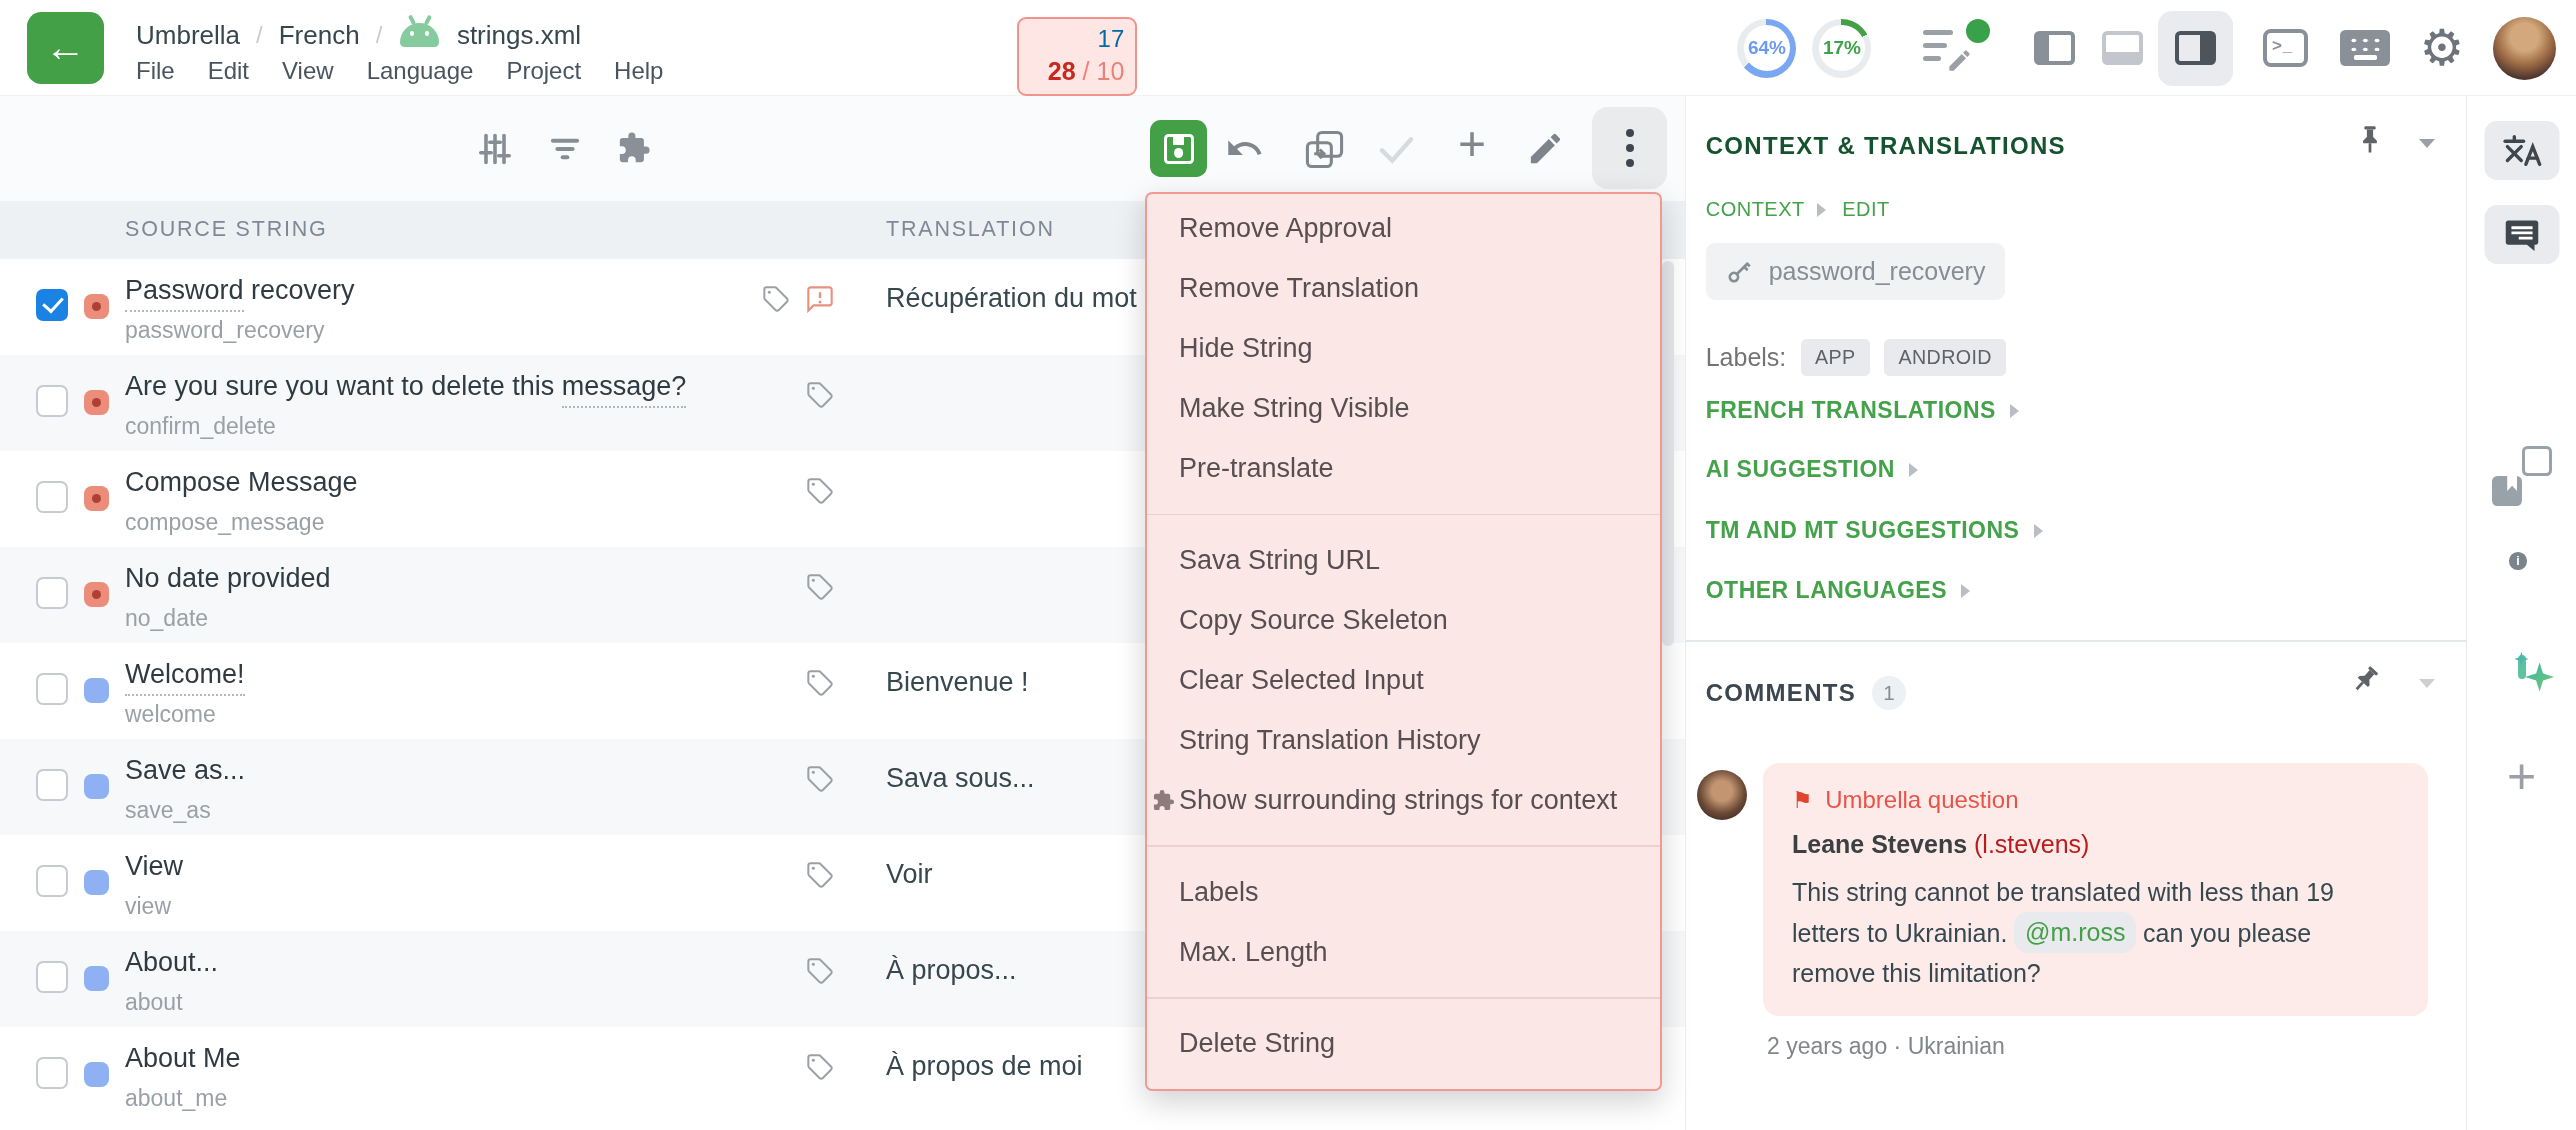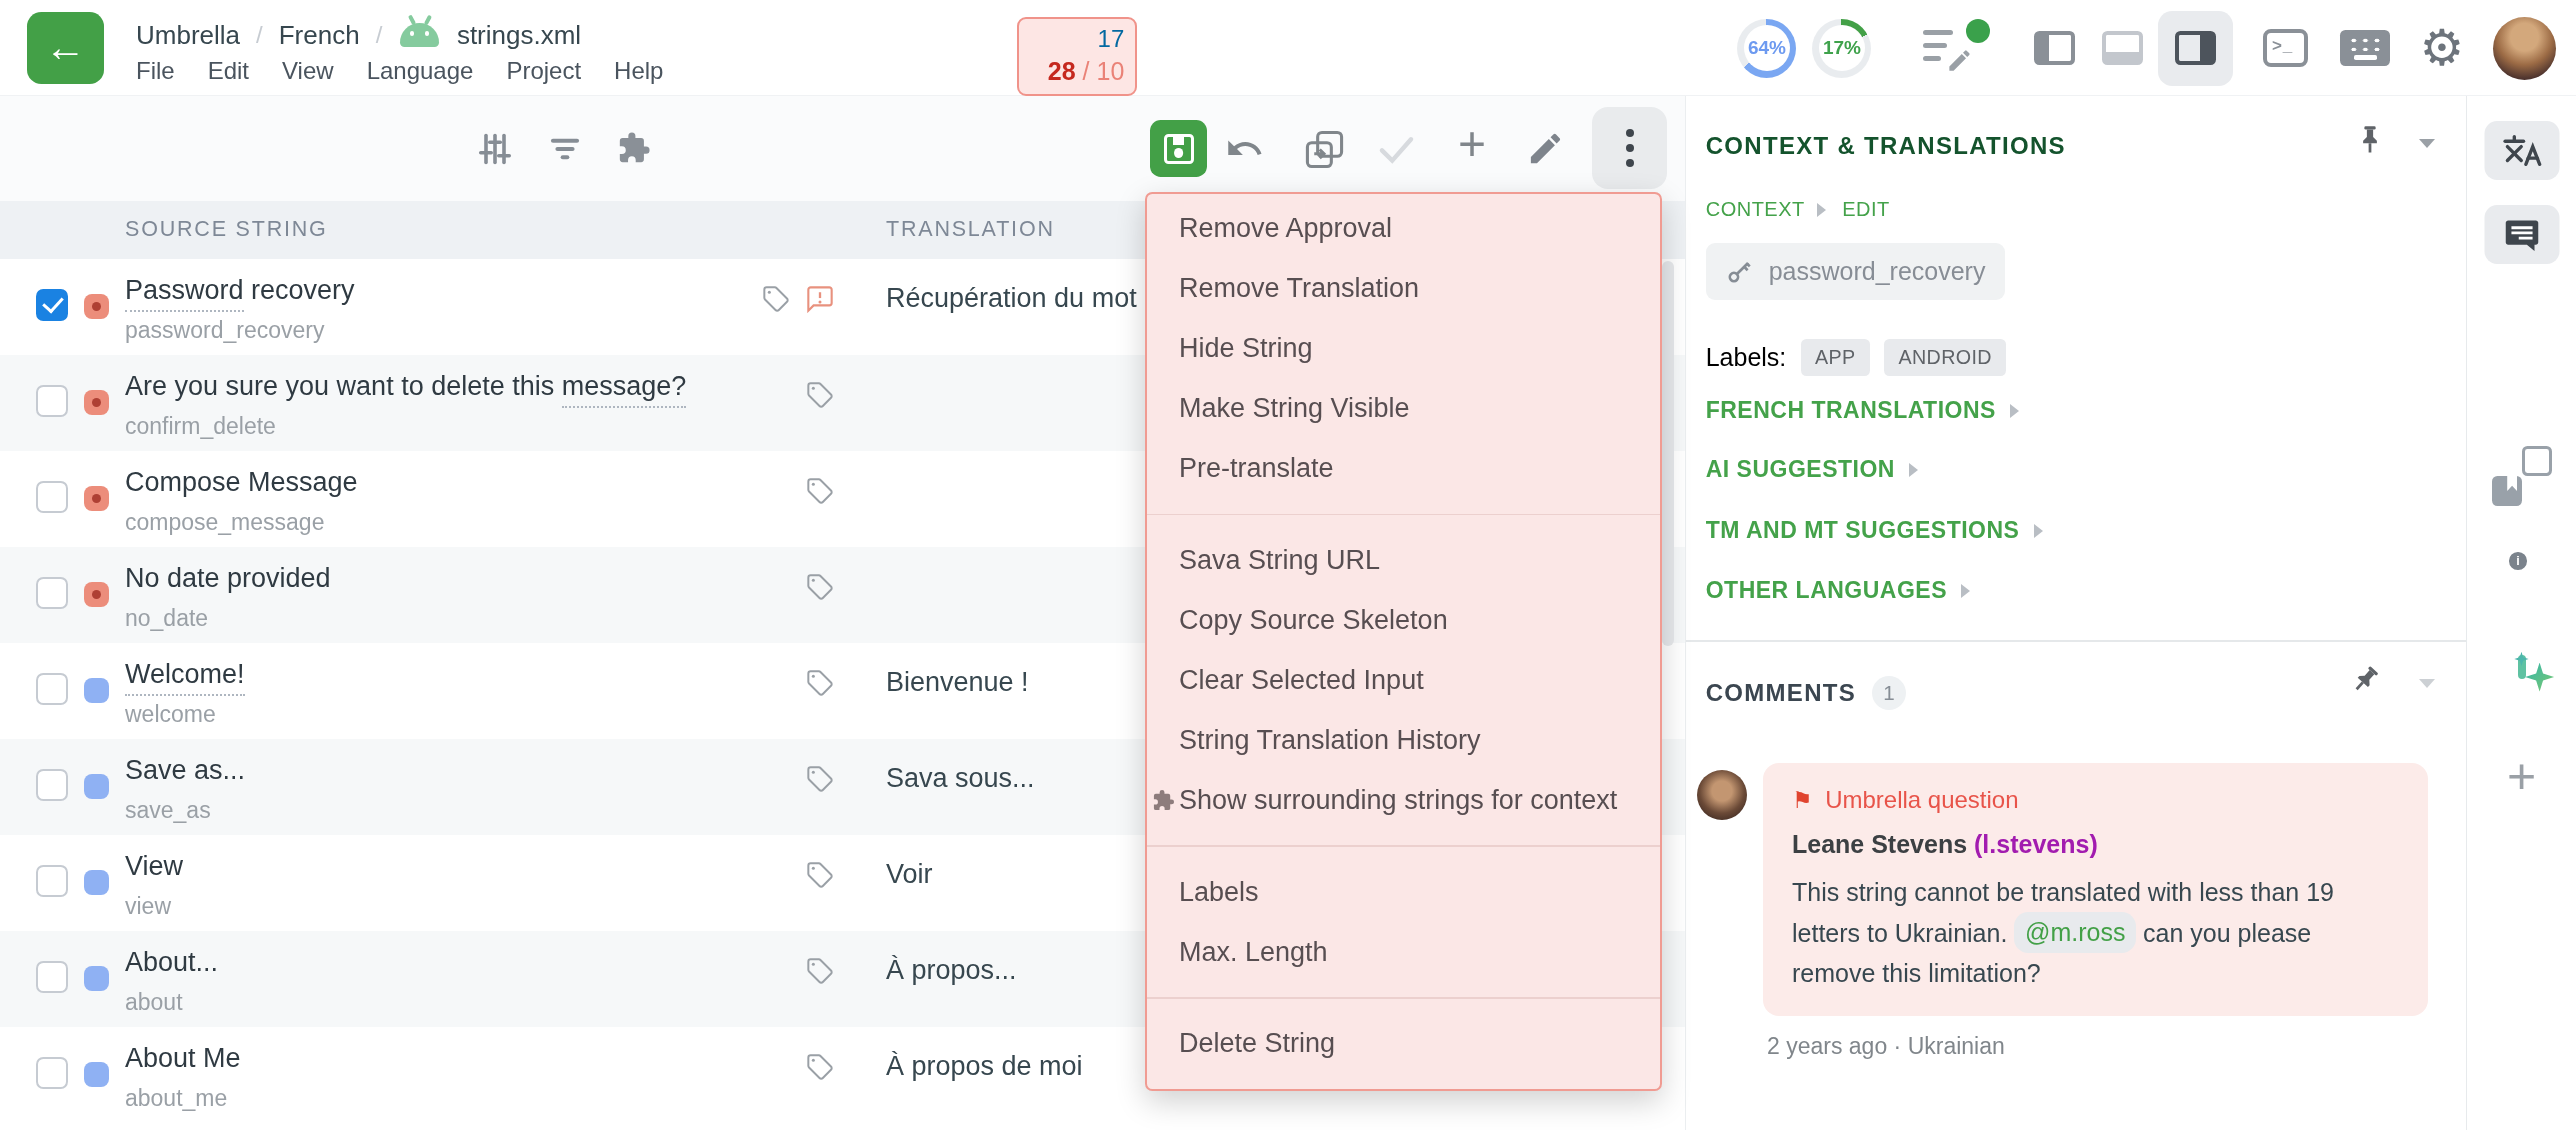--- a/index.html
+++ b/index.html
@@ -121,34 +121,34 @@
   .chev.c1{left:733px;top:43px}
   .chev.c2{left:733px;top:583px;border-top-color:#ccd0d4}
   .g-link{position:absolute;left:19.7px;font-size:23px;font-weight:700;letter-spacing:0.5px;color:#44a24a;display:flex;align-items:center;cursor:pointer}
   .g-link::after{content:"";margin-left:14.3px;border-left:9.8px solid #b9bec4;border-top:7.2px solid transparent;border-bottom:7.2px solid transparent}
   .tabs-row{position:absolute;left:19.7px;top:102px;display:flex;align-items:center}
   .tabs-row .g-tab{font-size:20px;font-weight:400;letter-spacing:0.5px;color:#44a24a;cursor:pointer}
   .tabs-row .tri{margin:0 16px 0 12.5px;border-left:9.8px solid #b9bec4;border-top:7.2px solid transparent;border-bottom:7.2px solid transparent}
   .key-chip{position:absolute;left:19.7px;top:147px;height:57px;background:#f0f2f3;border-radius:9px;display:inline-flex;
     align-items:center;gap:14.3px;padding:0 19.7px;font-size:25px;color:#878d95}
   .labels-row{position:absolute;left:19.7px;top:243px;display:flex;align-items:center;gap:14.3px}
-  .labels-cap{font-size:25px;color:#000000}
+  .labels-cap{font-size:25px;color:#737373}
   .lchip{background:#e8eaed;border-radius:5.4px;padding:7.2px 14.3px;font-size:19.7px;letter-spacing:0.4px;color:#5f6368;font-weight:500}
   .p-div{position:absolute;left:0;top:544px;width:780px;height:1.8px;background:#e5e8ea}
   .cm-head{position:absolute;left:19.7px;top:580px;display:flex;align-items:center;font-size:24px;font-weight:600;letter-spacing:1.3px;color:#3b4650}
   .badge{margin-left:16px;width:34px;height:34px;border-radius:50%;background:#eef1f3;color:#868d95;font-size:20.6px;
     font-weight:400;display:flex;align-items:center;justify-content:center;letter-spacing:0}
   .c-avatar{position:absolute;left:10.7px;top:674px;width:50px;height:50px;border-radius:50%;
     background:radial-gradient(circle at 50% 42%,#c39671 26%,#6b4a37 58%,#3e2a22 85%)}
   .card{position:absolute;left:77px;top:667px;width:665px;border-radius:16px;background:#fcebe9;padding:23px 29px}
   .flag-row{display:flex;align-items:center;gap:12.5px;color:#e8544a;font-size:24px}
   .flag-row .flag{font-size:23px;color:#e0442f}
   .name-row{margin-top:16px;font-size:25px;color:#3c4043}
   .name-row b{font-weight:700}
-  .name-row .uname{color:#a21caf;font-weight:700}
+  .name-row .uname{color:#b91c1c;font-weight:400}
   .c-text{margin-top:12.5px;font-size:25px;line-height:40px;color:#37474f}
   .mention{display:inline-block;background:#e8eaed;border-radius:14.3px;padding:0.9px 10.7px;color:#43a047}
   .c-meta{position:absolute;left:81px;top:937px;font-size:23px;color:#80868b}
 
   
   .siderail{position:absolute;left:2466px;top:96px;width:110px;height:1035px;background:#fff;border-left:0.9px solid #e7eaec}
   .rail-item{position:absolute;left:50%;transform:translateX(-50%);cursor:pointer}
   .rail-bg{width:75px;height:59px;background:#e9ebee;border-radius:12.5px;display:flex;align-items:center;justify-content:center}
   .card-ic{width:43px;height:30px;background:#99a1a9;border-radius:4.5px;position:relative}
   .card-ic::before{content:"";position:absolute;left:4.5px;top:4.5px;bottom:4.5px;width:13.4px;background:#6e757e;border-radius:1.8px}

